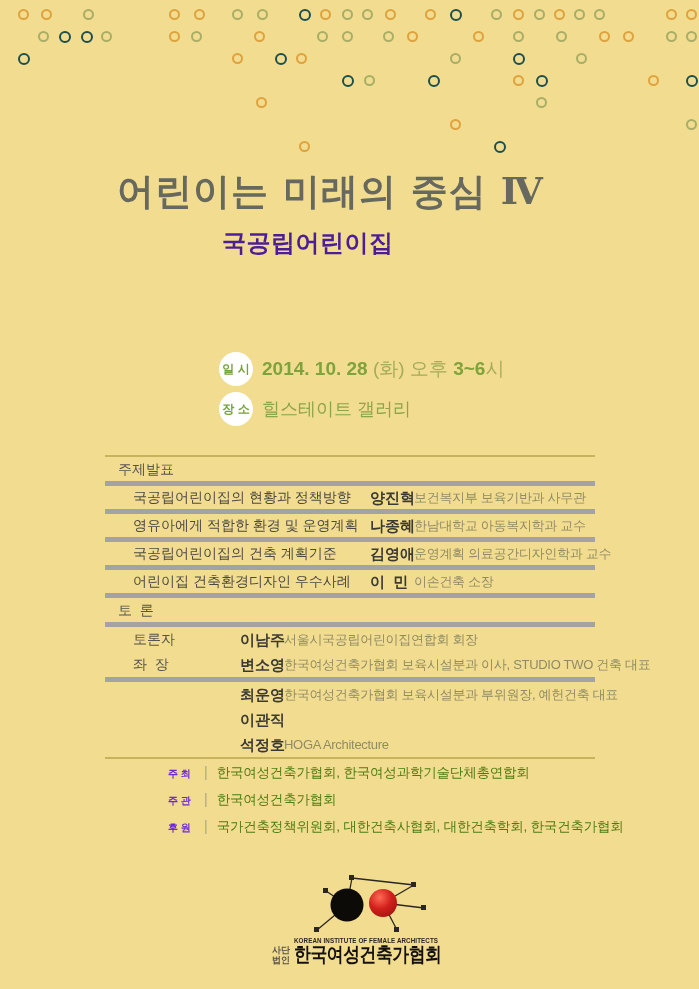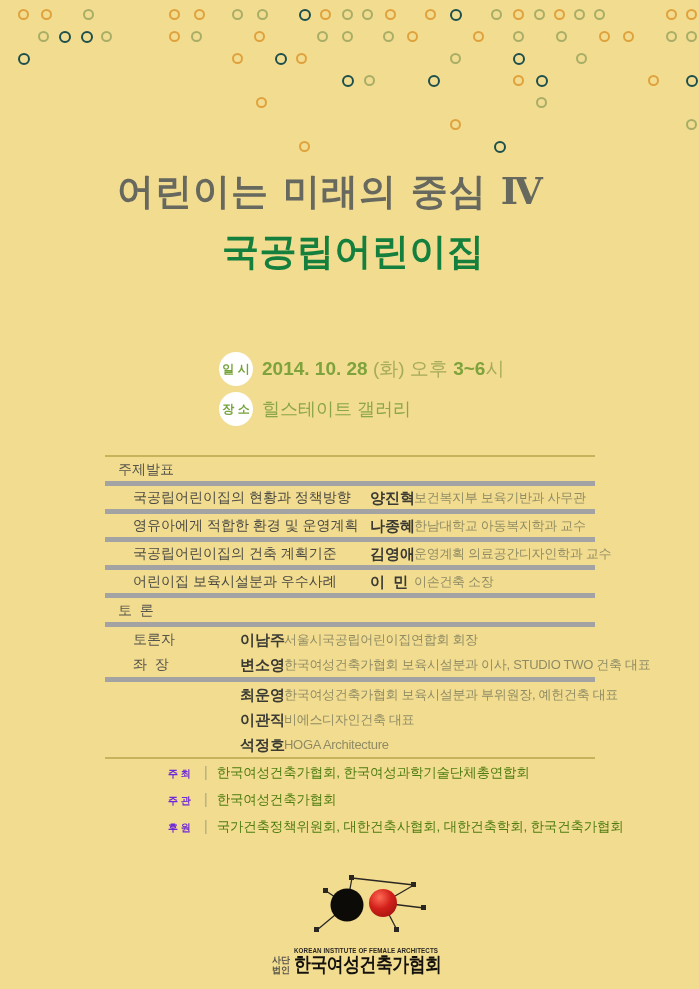--- a/index.html
+++ b/index.html
@@ -12,21 +12,21 @@
   .ring { position:absolute; border-radius:50%; box-sizing:border-box; background:transparent; }
 
   
   .title-main {
     position:absolute; left:117px; top:167px;
     font-family:"DejaVu Serif", serif; font-size:37px; font-weight:600;
     color:#67695e; white-space:pre; letter-spacing:1px;text-align:center;
   }
   .title-sub1 {
     position:absolute; left:222px; top:227px;
-    font-size:37px; font-weight:700; color:#15803d; white-space:pre; letter-spacing:0.5px;
+    font-size:24px; font-weight:700; color:#4c1d95; white-space:pre; letter-spacing:0.5px;
   }
   .title-sub2 {
     position:absolute; left:287px; top:268px;
     font-size:32px; font-weight:700; color:#45453e; white-space:pre; letter-spacing:0.5px;
   }
 
   
   .badge-line { position:absolute; left:219px; display:flex; align-items:center; }
   .badge-line.dt { top:352px; }
   .badge-line.vn { top:392px; }
@@ -62,21 +62,21 @@
   
   .organizers { position:absolute; left:168px; top:759px; }
   .org-line { display:flex; align-items:baseline; height:27px; line-height:27px; white-space:pre; }
   .org-label { font-size:10px; font-weight:700; color:#6d28d9; width:34px; flex:none; }
   .org-pipe  { color:#aca781; font-size:14px; margin:0 9px 0 2px; }
   .org-value { font-size:13.5px; color:#4d7c0f; letter-spacing:-0.2px; }
 
   
   .logo { position:absolute; left:270px; top:874px; width:162px; }
   .logo svg { display:block; }
-  .logo-textrow { display:flex; align-items:flex-end; margin-top:11px; margin-left:2px; }
+  .logo-textrow { display:flex; align-items:flex-end; margin-top:1px; margin-left:2px; }
   .logo-type { font-size:9px; line-height:10px; color:#57544a; font-weight:700; margin-right:4px; white-space:pre; }
   .logo-right { display:flex; flex-direction:column; }
   .logo-eng {
     font-size:6.5px; font-weight:700; color:#2a2722; letter-spacing:0.1px;
     white-space:nowrap; transform:scaleX(0.96); transform-origin:left bottom;
   }
   .logo-kor {
     font-size:20px; font-weight:800; color:#14110d; letter-spacing:-0.5px;
     white-space:nowrap; transform:scaleX(0.84); transform-origin:left bottom;
     line-height:21px;
@@ -175,21 +175,21 @@
       <span class="p-title">영유아에게 적합한 환경 및 운영계획</span>
       <span class="p-name">나종혜</span>
       <span class="p-aff">한남대학교 아동복지학과 교수</span>
     </div>
     <div class="t-row t-sep">
       <span class="p-title">국공립어린이집의 건축 계획기준</span>
       <span class="p-name">김영애</span>
       <span class="p-aff">운영계획 의료공간디자인학과 교수</span>
     </div>
     <div class="t-row t-sep">
-      <span class="p-title">어린이집 보육시설분과 우수사례</span>
+      <span class="p-title">어린이집 건축환경디자인 우수사례</span>
       <span class="p-name">이  민</span>
       <span class="p-aff">이손건축 소장</span>
     </div>
 
     <div class="t-header t-sep">토  론</div>
 
     <div class="t-row disc">
       <span class="d-label">토론자</span>
       <span class="p-name">이남주</span>
       <span class="p-aff">서울시국공립어린이집연합회 회장</span>
@@ -201,21 +201,20 @@
       <span class="p-aff">한국여성건축가협회 보육시설분과 이사, STUDIO TWO 건축 대표</span>
     </div>
     <div class="t-row disc">
       <span class="d-label"></span>
       <span class="p-name">최운영</span>
       <span class="p-aff">한국여성건축가협회 보육시설분과 부위원장, 예헌건축 대표</span>
     </div>
     <div class="t-row disc">
       <span class="d-label"></span>
       <span class="p-name">이관직</span>
-      <span class="p-aff">비에스디자인건축 대표</span>
     </div>
     <div class="t-row disc">
       <span class="d-label"></span>
       <span class="p-name">석정호</span>
       <span class="p-aff">HOGA Architecture</span>
     </div>
   </div>
 
   <div class="organizers">
     <div class="org-line">

